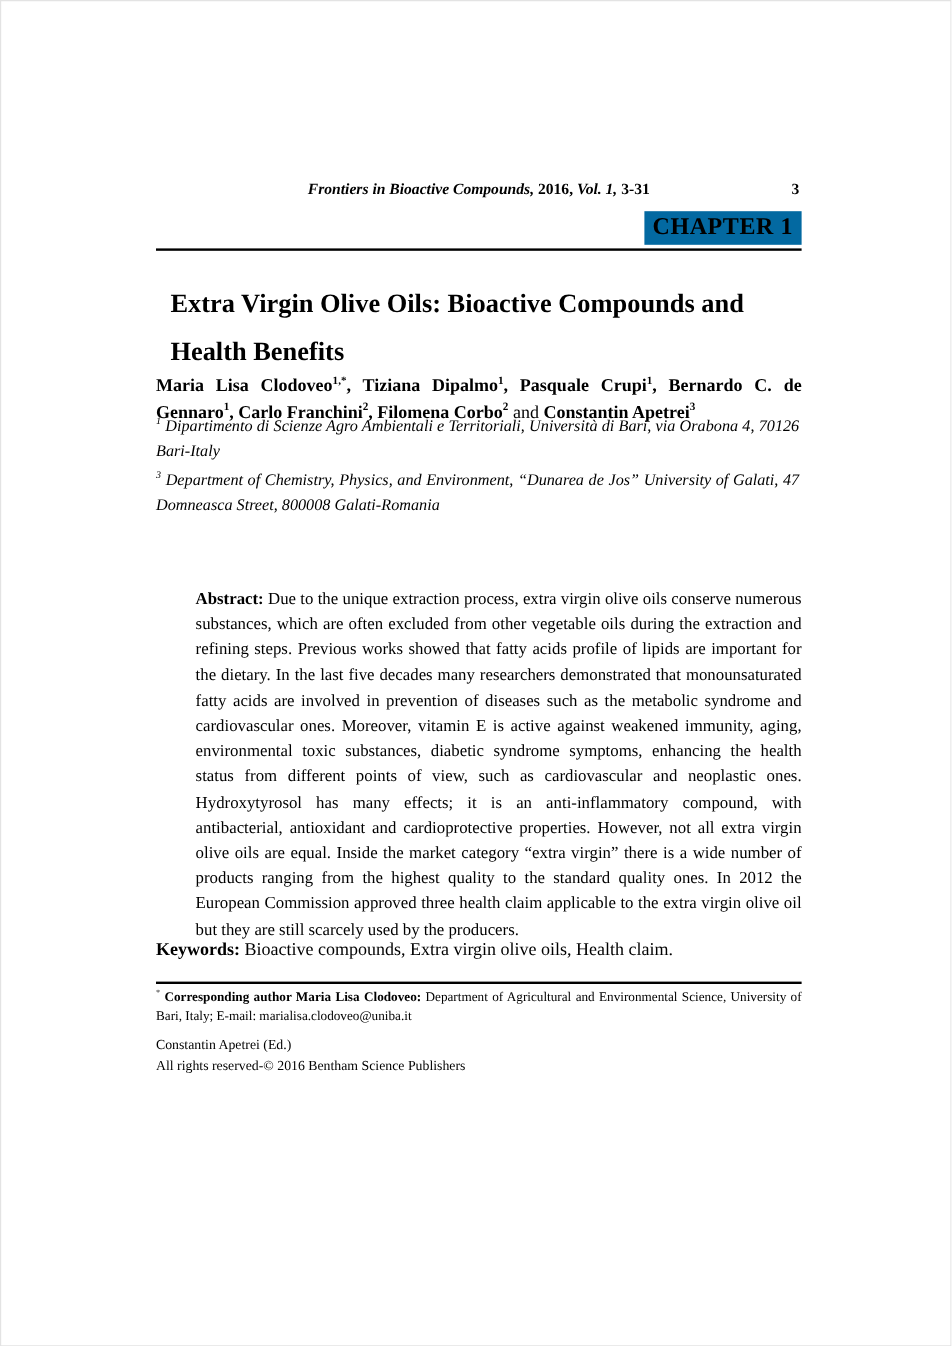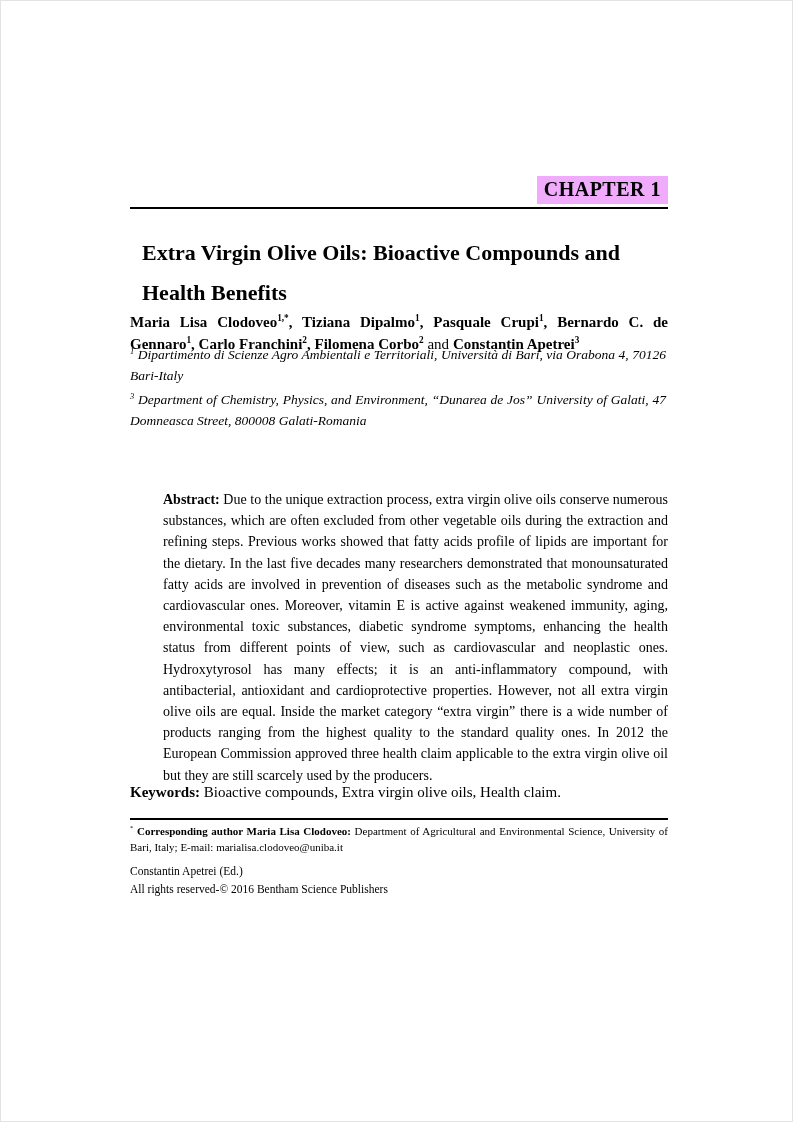--- a/index.html
+++ b/index.html
@@ -157,22 +157,26 @@
     font-weight: normal;
     line-height: 18px;
   }
 </style>
 </head>
 <body>
 
 <div class="page">
   <div class="content">
 
-
-    <div class="chapter-banner" style="background: #f0abfc;">CHAPTER 1</div>
+    <div class="header-row">
+      <span><span style="font-style: italic;">Frontiers in Bioactive Compounds,</span><span> 2016, </span><span style="font-style: italic;">Vol. 1,</span><span> 3-31</span></span>
+      <span class="page-number">3</span>
+    </div>
+
+    <div class="chapter-banner" style="background: #0369a1;">CHAPTER 1</div>
 
     <div class="top-rule"></div>
 
     <h1 class="article-title" style="margin:12px;">Extra Virgin Olive Oils: Bioactive Compounds and Health Benefits</h1>
 
     <p class="authors-line"><span>Maria Lisa Clodoveo</span><sup>1,*</sup><span>, </span><span>Tiziana Dipalmo</span><sup>1</sup><span>, </span><span>Pasquale Crupi</span><sup>1</sup><span>, </span><span>Bernardo C. de Gennaro</span><sup>1</sup><span>, </span><span>Carlo Franchini</span><sup>2</sup><span>, </span><span>Filomena Corbo</span><sup>2</sup><span style="font-weight: normal;"> and </span><span>Constantin Apetrei</span><sup>3</sup></p>
 
     <div class="affiliations">
       <p><sup>1</sup> <span>Dipartimento di Scienze Agro Ambientali e Territoriali, Università di Bari, via Orabona 4, 70126 Bari-Italy</span></p>
       <p><sup>3</sup> <span>Department of Chemistry, Physics, and Environment, “Dunarea de Jos” University of Galati, 47 Domneasca Street, 800008 Galati-Romania</span></p>

